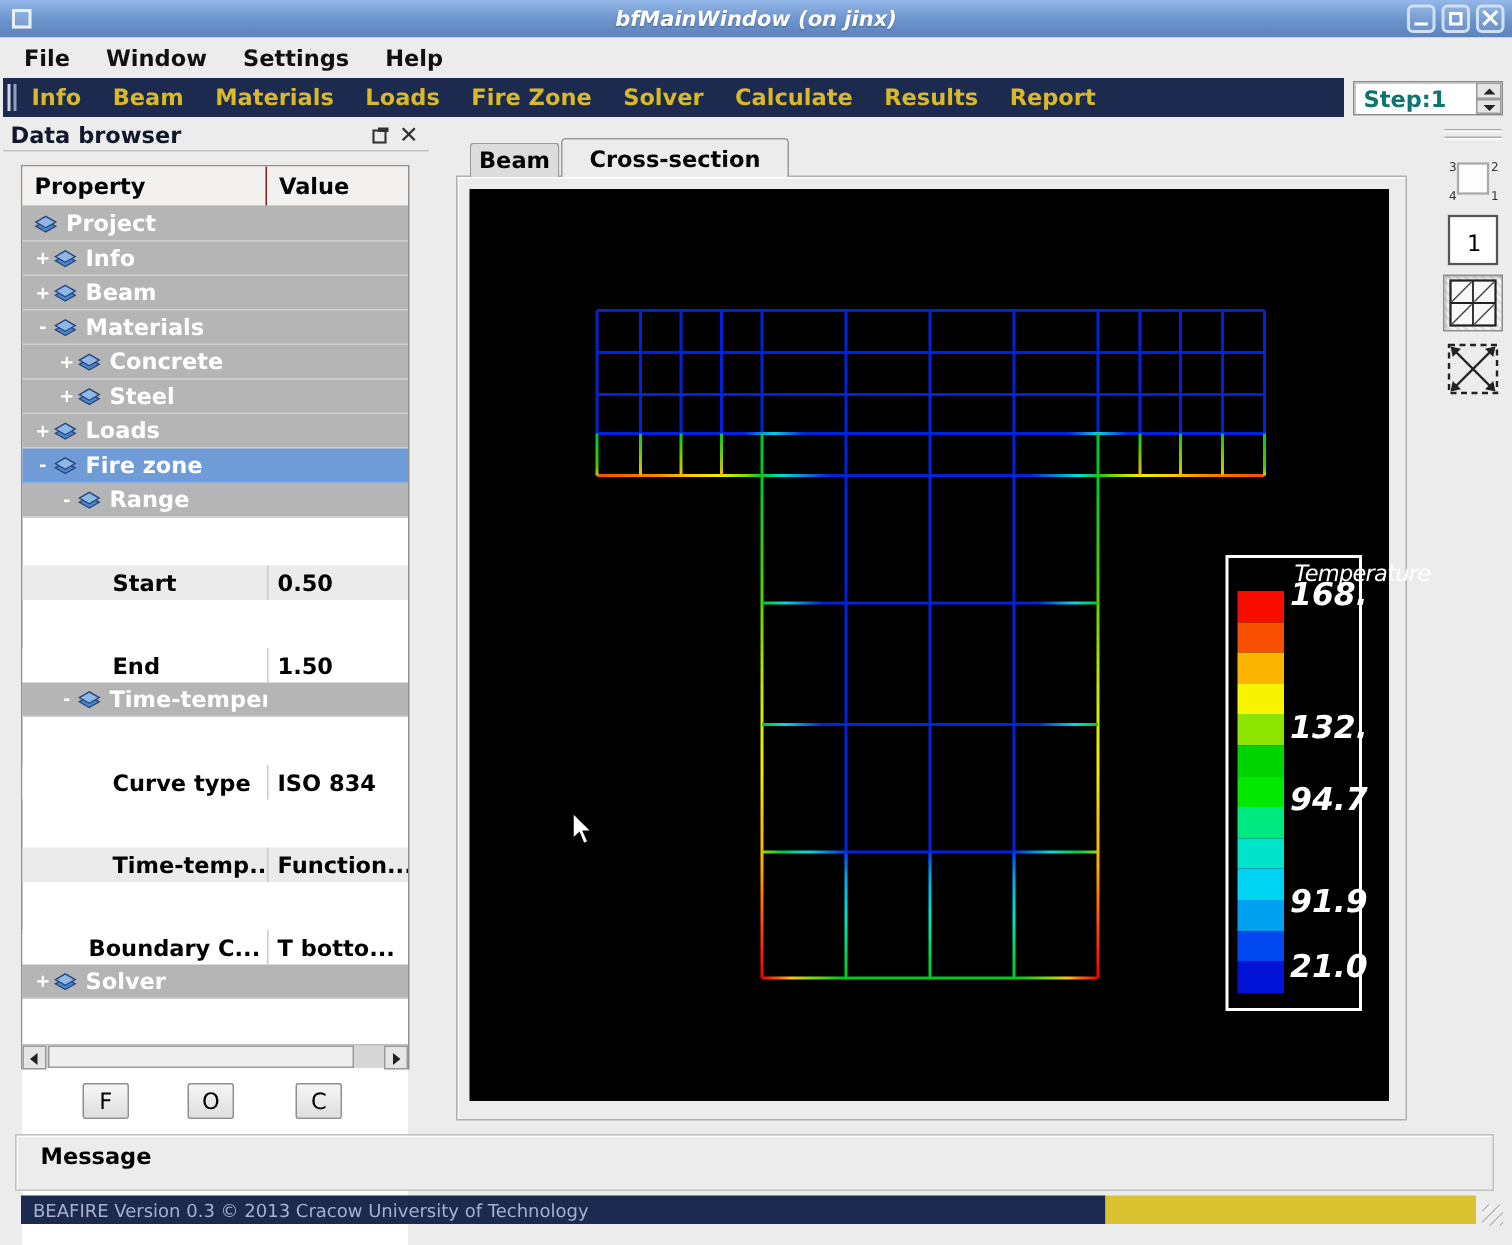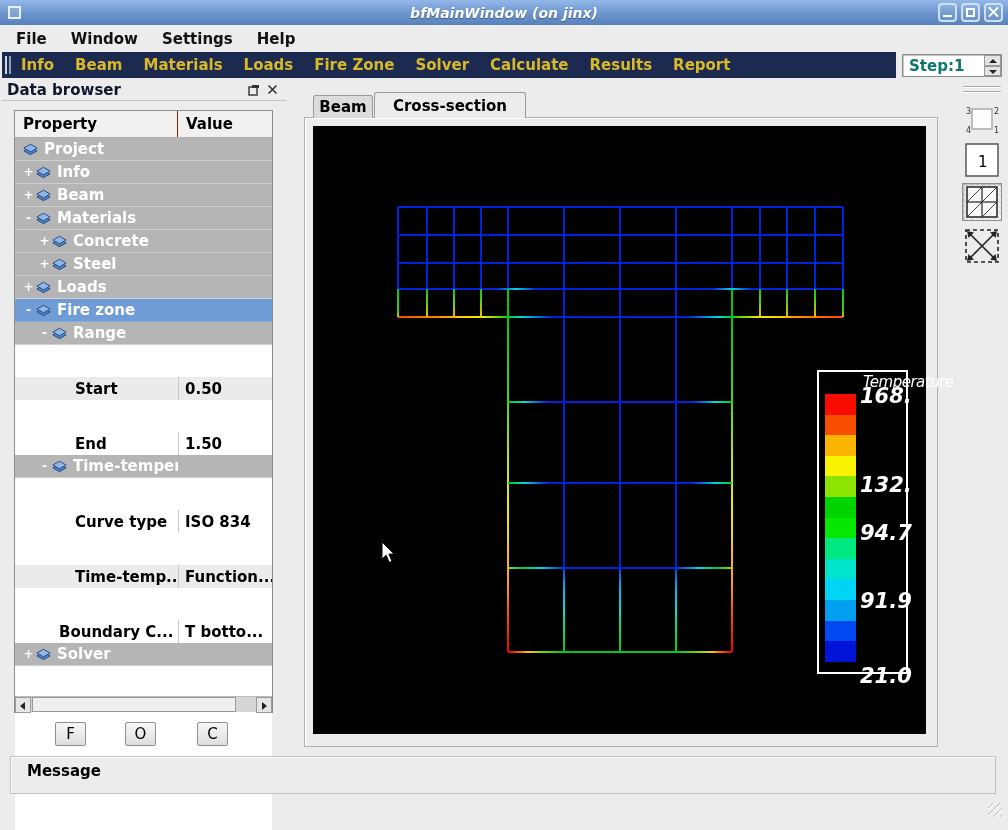--- a/index.html
+++ b/index.html
@@ -586,21 +586,21 @@
           <div style="flex: 1 1 0%; background: rgb(0, 228, 204);"></div>
           <div style="flex: 1 1 0%; background: rgb(0, 212, 244);"></div>
           <div style="flex: 1 1 0%; background: rgb(0, 160, 240);"></div>
           <div style="flex: 1 1 0%; background: rgb(0, 72, 240);"></div>
           <div style="flex: 1 1 0%; background: rgb(0, 20, 216);"></div>
         </div>
       <div class="legend-label" style="top:24px;">168.</div>
       <div class="legend-label" style="top:93px;margin-top:20px;">132.</div>
       <div class="legend-label" style="top:161px;">94.7</div>
       <div class="legend-label" style="top:229px;">91.9</div>
-      <div class="legend-label" style="top:304px;">21.0</div>
+      <div class="legend-label" style="top:272px;">21.0</div>
     </div>
 
     <svg class="cursor" width="16" height="24" viewBox="0 0 16 24">
       <polygon points="1,1 1,18 5.2,14.2 8.2,21.5 11,20.2 7.9,13.1 13.2,13.1" fill="#fff" stroke="#000" stroke-width="1"></polygon>
     </svg>
   </div>
 
   <div class="right-tb">
     <div class="rtb-handle"></div>
     <div class="rtb-btn" style="width:44px;height:36px;">
@@ -641,15 +641,21 @@
         <polygon points="4,34 11,32.5 5.5,27" fill="#222"></polygon>
         <polygon points="34,34 27,32.5 32.5,27" fill="#222"></polygon>
       </svg>
     </div>
   </div>
 
   <div class="msg-group">
     <div class="msg-title">Message</div>
   </div>
 
+  <div class="statusbar">
+    <div class="status-navy">
+      <span class="status-text">BEAFIRE Version 0.3 © 2013 Cracow University of Technology</span>
+    </div>
+    <div class="status-yellow"></div>
+  </div>
   <div class="resize-grip"></div>
 
 </div>
 
 </body></html>

